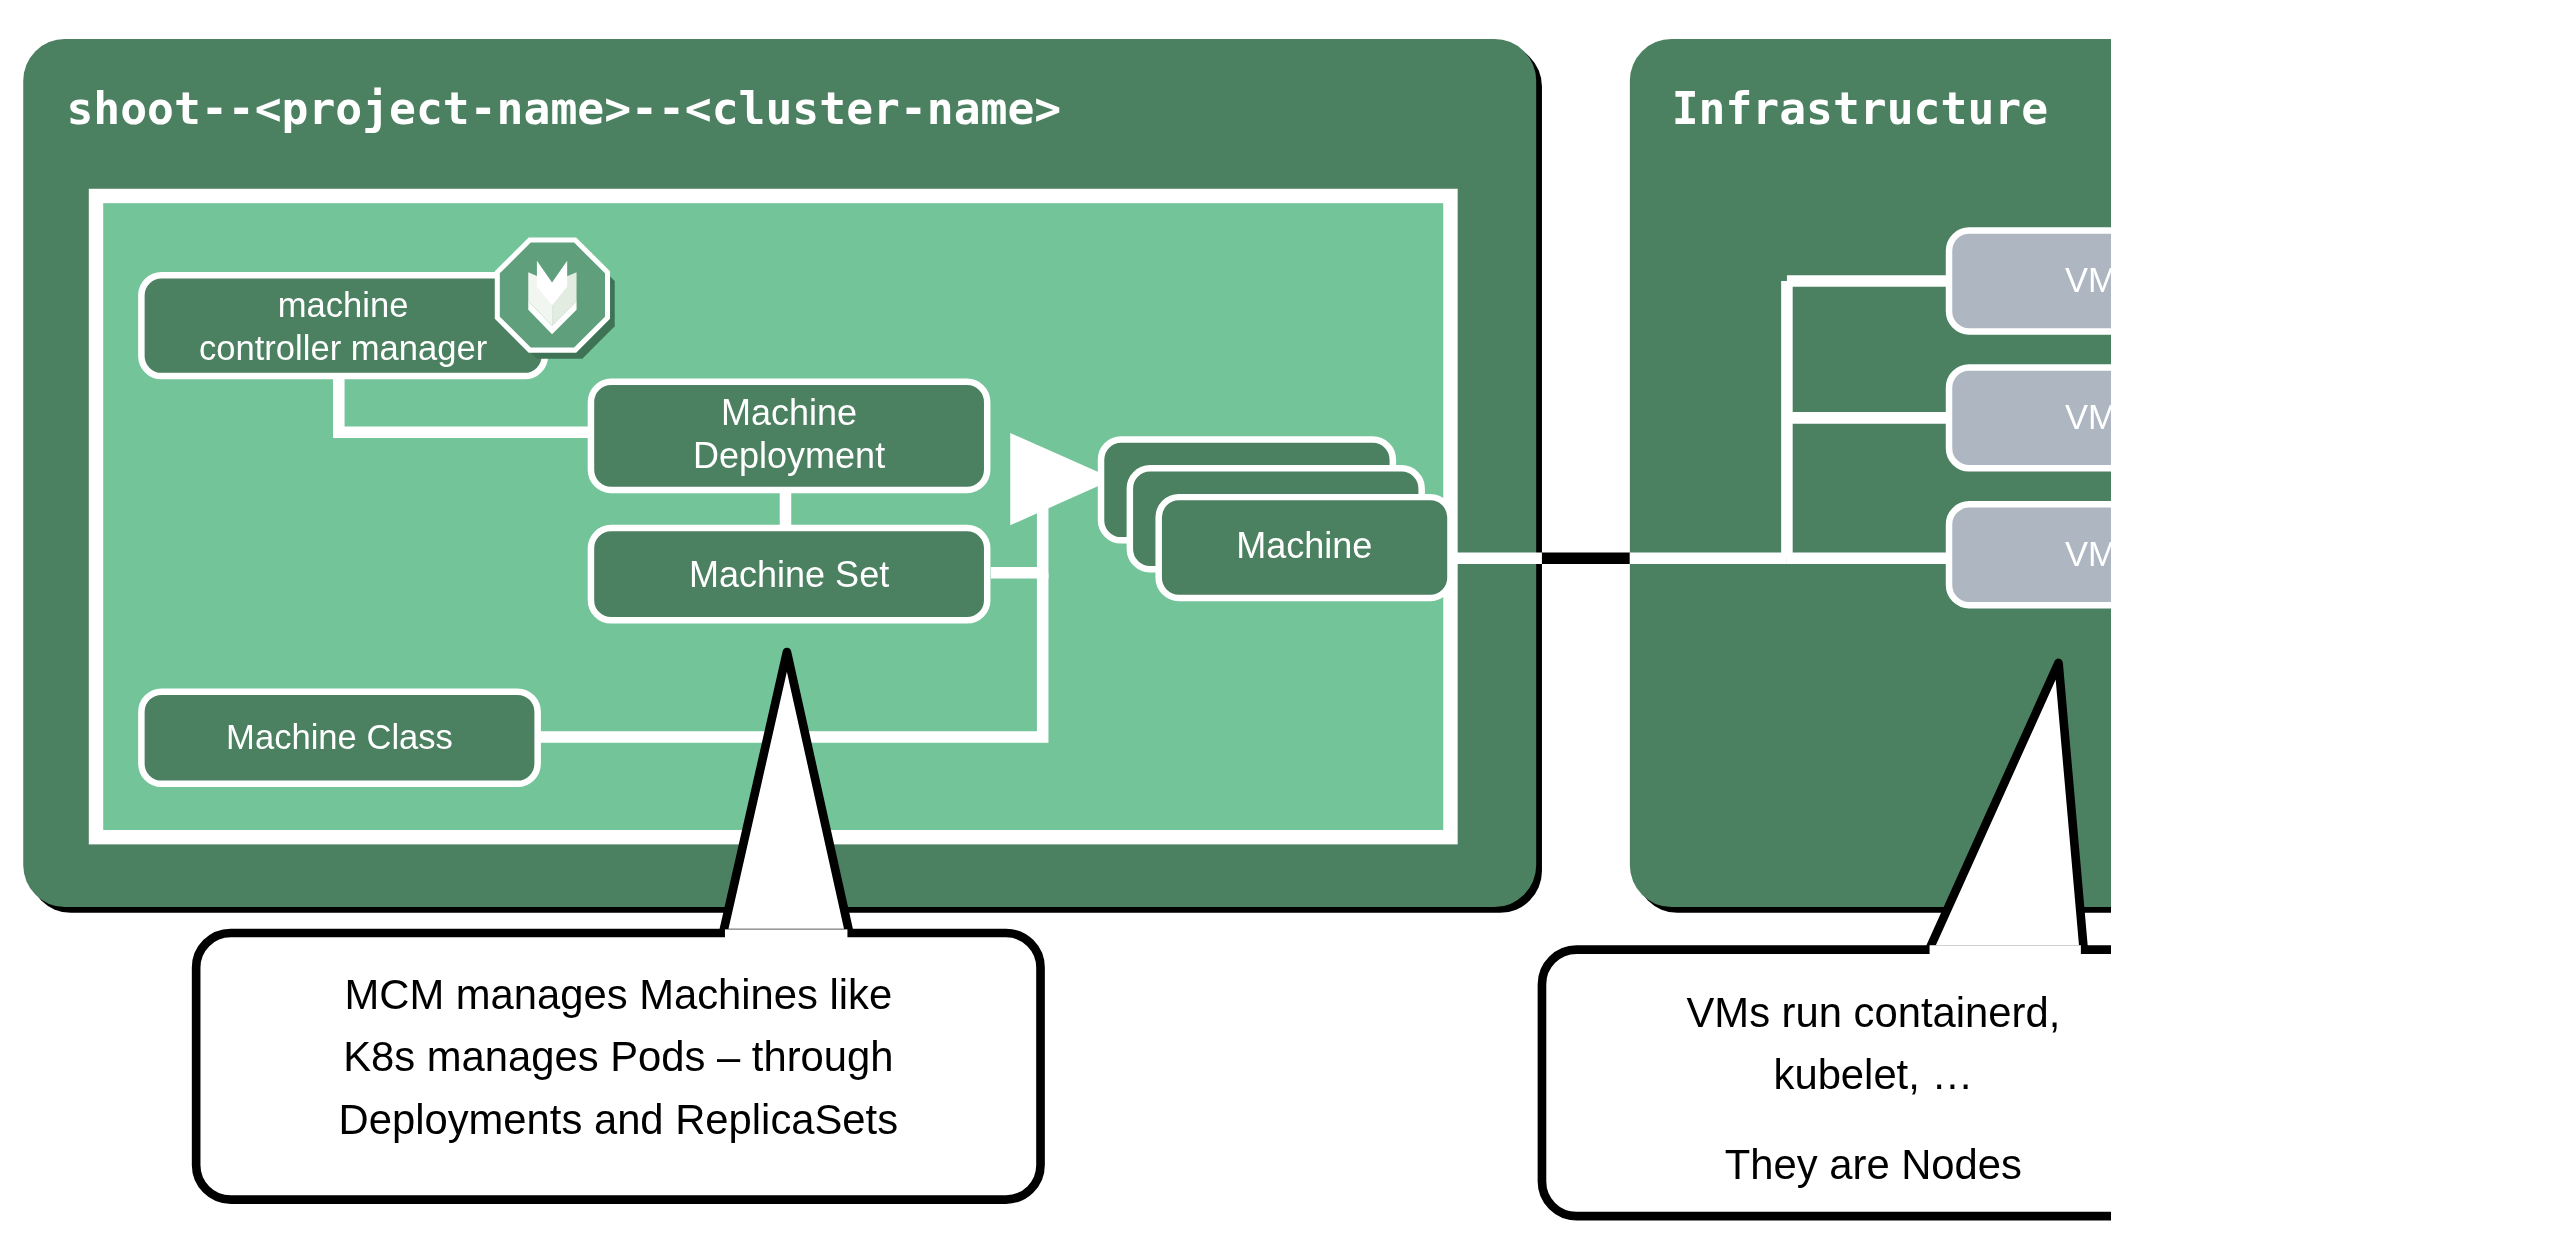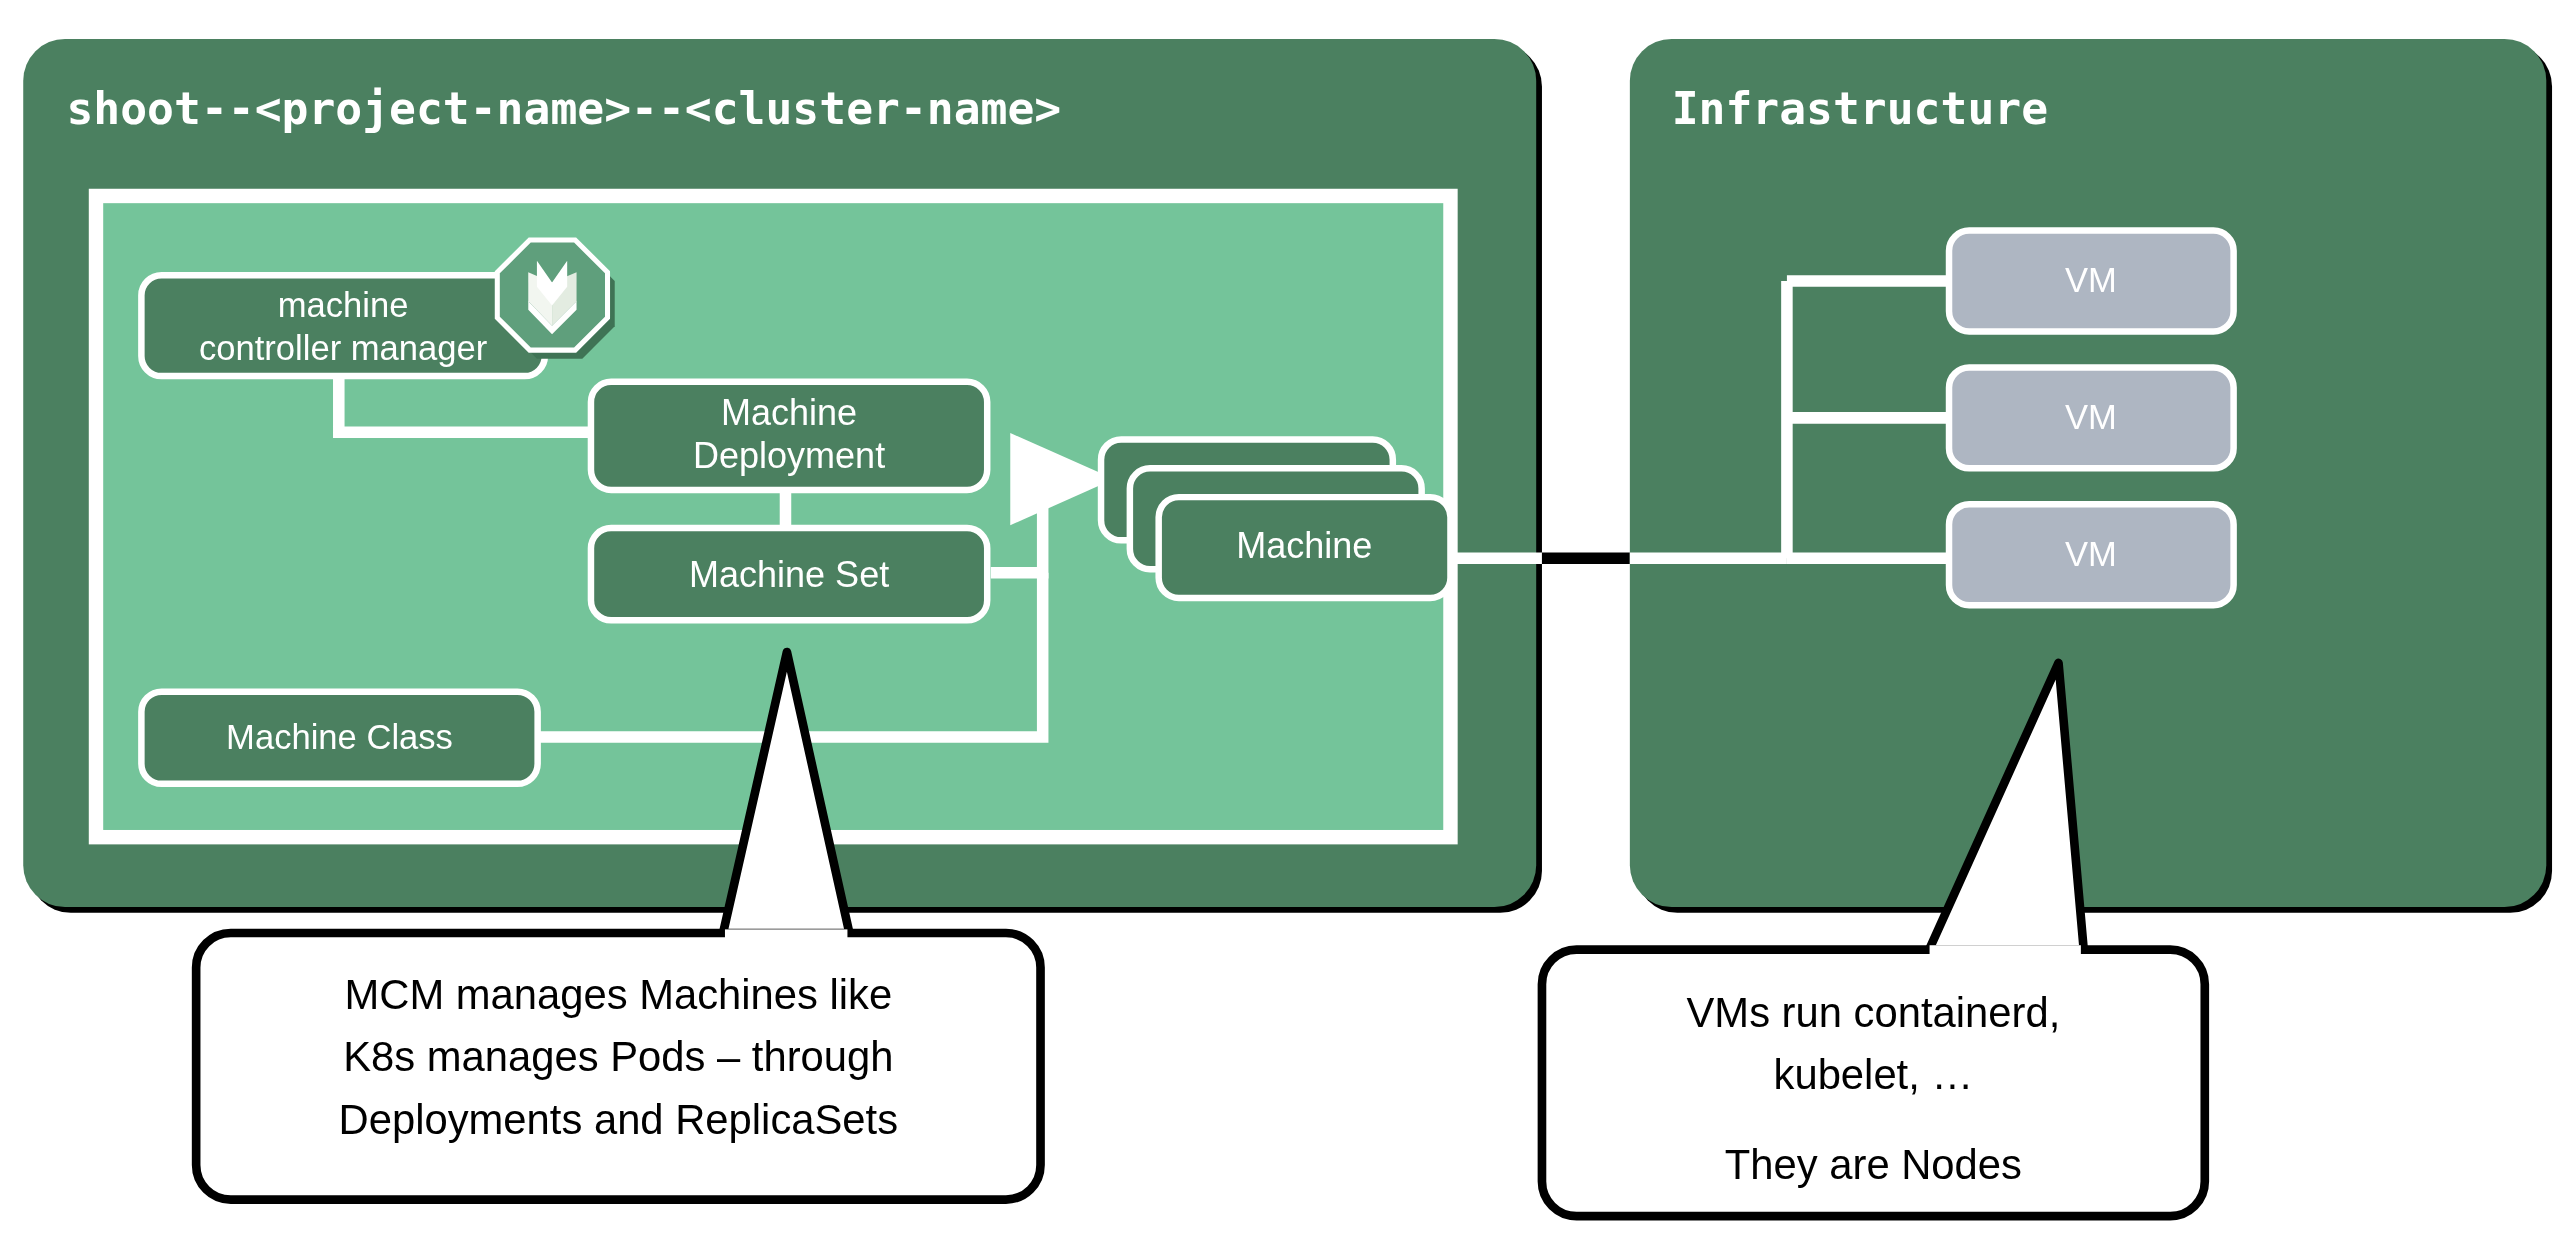--- a/index.html
+++ b/index.html
@@ -5,21 +5,21 @@
   html, body {
     margin: 0;
     padding: 0;
     background: #ffffff;
   }
   body {
     font-family: "Liberation Sans", sans-serif;
   }
   #stage {
     position: relative;
-    width: 2576px;
+    width: 2111px;
     height: 1250px;
     background: #ffffff;
     overflow: hidden;
   }
   .svg-root {
     position: absolute;
     left: 0;
     top: 0;
     width: 2576px;
     height: 1250px;

